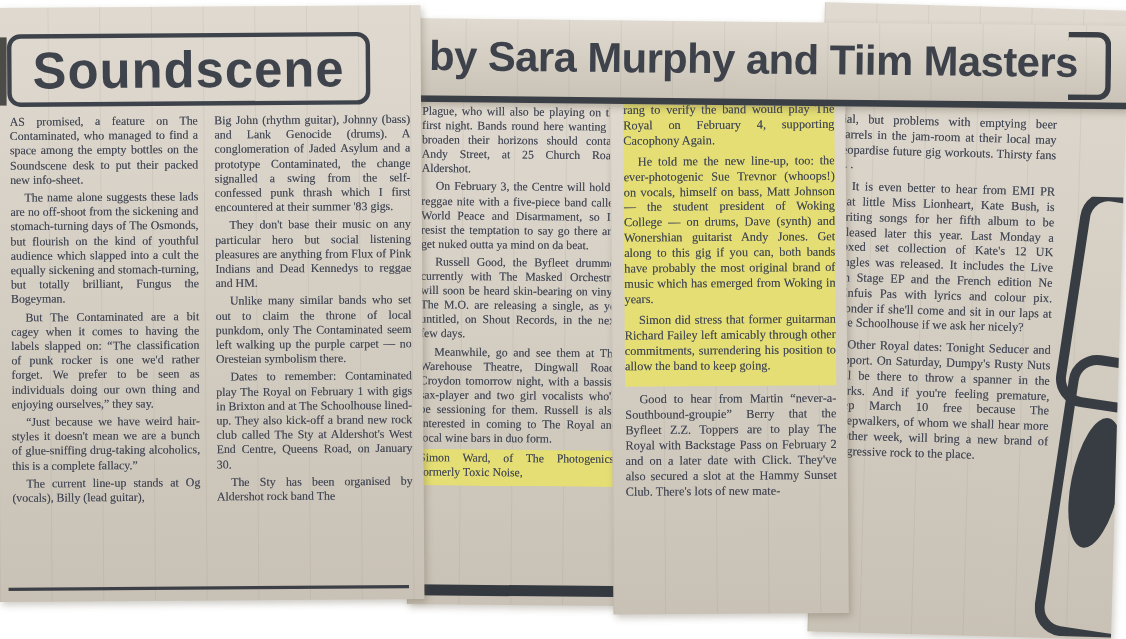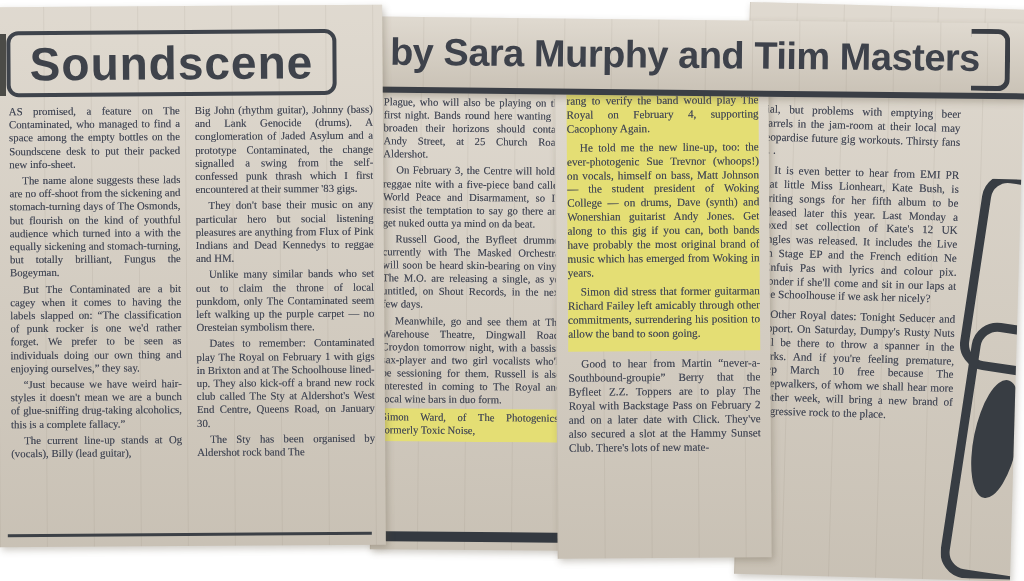--- a/index.html
+++ b/index.html
@@ -121,21 +121,21 @@
   </div>
   <div id="mid-bottom-bar"></div>
 </div>
 
 <div class="scrap" id="scrap-col4">
   <div class="bodytext" id="col-4">
     <div id="col4-highlight-block" class="indent-rest">
 
     <p class="para">rang to verify the band would play The Royal on February 4, supporting Cacophony Again.</p>
         <p class="para">He told me the new line-up, too: the ever-photogenic Sue Trevnor (whoops!) on vocals, himself on bass, Matt Johnson — the student president of Woking College — on drums, Dave (synth) and Wonershian guitarist Andy Jones. Get along to this gig if you can, both bands have probably the most original brand of music which has emerged from Woking in years.</p>
-        <p class="para">Simon did stress that former guitarman Richard Failey left amicably through other commitments, surrendering his position to allow the band to soon going.</p>
+        <p class="para">Simon did stress that former guitarman Richard Failey left amicably through other commitments, surrendering his position to allow the band to keep going.</p>
       </div>
     <div id="col4-normal-block" class="indent-all">
 
     <p class="para">Good to hear from Martin “never-a-Southbound-groupie” Berry that the Byfleet Z.Z. Toppers are to play The Royal with Backstage Pass on February 2 and on a later date with Click. They've also secured a slot at the Hammy Sunset Club. There's lots of new mate-</p>
       </div>
   </div>
 </div>
 
 <div class="scrap" id="header-strip">
   <div id="byline-text">by Sara Murphy and Tiim Masters</div>
@@ -144,21 +144,21 @@
 </div>
 
 <div class="scrap" id="scrap-left">
   <div id="masthead-box">
     <span id="masthead-title">Soundscene</span>
   </div>
   <div id="left-cols">
     <div class="bodytext indent-rest" id="col-1">
 
     <p class="para">AS promised, a feature on The Contaminated, who managed to find a space among the empty bottles on the Soundscene desk to put their packed new info-sheet.</p>
-        <p class="para">The name alone suggests these lads are no off-shoot from the sickening and stomach-turning days of The Osmonds, but flourish on the kind of youthful audience which turned into a with the equally sickening and stomach-turning, but totally brilliant, Fungus the Bogeyman.</p>
+        <p class="para">The name alone suggests these lads are no off-shoot from the sickening and stomach-turning days of The Osmonds, but flourish on the kind of youthful audience which slapped into a cult the equally sickening and stomach-turning, but totally brilliant, Fungus the Bogeyman.</p>
         <p class="para">But The Contaminated are a bit cagey when it comes to having the labels slapped on: “The classification of punk rocker is one we'd rather forget. We prefer to be seen as individuals doing our own thing and enjoying ourselves,” they say.</p>
         <p class="para">“Just because we have weird hair-styles it doesn't mean we are a bunch of glue-sniffing drug-taking alcoholics, this is a complete fallacy.”</p>
         <p class="para">The current line-up stands at Og (vocals), Billy (lead guitar),</p>
       </div>
     <div class="bodytext indent-rest" id="col-2">
 
     <p class="para">Big John (rhythm guitar), Johnny (bass) and Lank Genocide (drums). A conglomeration of Jaded Asylum and a prototype Contaminated, the change signalled a swing from the self-confessed punk thrash which I first encountered at their summer '83 gigs.</p>
         <p class="para">They don't base their music on any particular hero but social listening pleasures are anything from Flux of Pink Indians and Dead Kennedys to reggae and HM.</p>
         <p class="para">Unlike many similar bands who set out to claim the throne of local punkdom, only The Contaminated seem left walking up the purple carpet — no Oresteian symbolism there.</p>
         <p class="para">Dates to remember: Contaminated play The Royal on February 1 with gigs in Brixton and at The Schoolhouse lined-up. They also kick-off a brand new rock club called The Sty at Aldershot's West End Centre, Queens Road, on January 30.</p>

